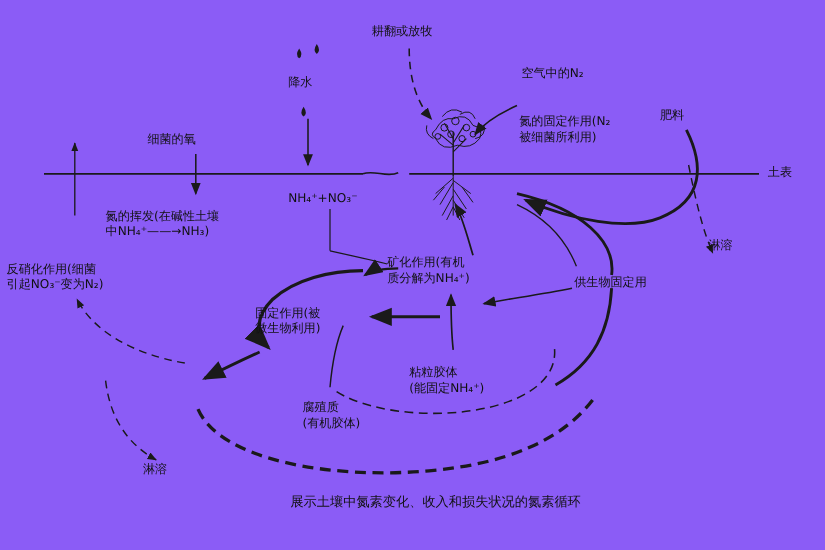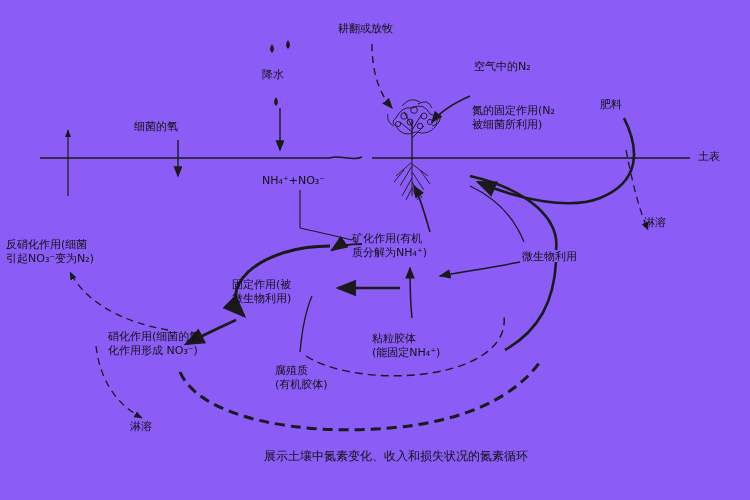--- a/index.html
+++ b/index.html
@@ -143,30 +143,30 @@
 
   <div class="lbl" style="left:338px; top:22px;">耕翻或放牧</div>
   <div class="lbl" style="left:262px; top:68px;">降水</div>
   <div class="lbl" style="left:474px; top:60px;">空气中的N₂</div>
   <div class="lbl" style="left:600px; top:98px;">肥料</div>
   <div class="lbl" style="left:134px; top:120px;">细菌的氧</div>
   <div class="lbl" style="left:452px; top:104px;margin-left:20px;">氮的固定作用(N₂
 被细菌所利用)</div>
   <div class="lbl" style="left:698px; top:150px;">土表</div>
   <div class="lbl" style="left:262px; top:174px;">NH₄⁺+NO₃⁻</div>
+  <div class="lbl" style="left:96px; top:190px;">氮的挥发(在碱性土壤
+中NH₄⁺——→NH₃)</div>
   <div class="lbl" style="left:644px; top:216px;">淋溶</div>
   <div class="lbl" style="left:6px; top:238px;">反硝化作用(细菌
 引起NO₃⁻变为N₂)</div>
   <div class="lbl" style="left:352px; top:232px;">矿化作用(有机
 质分解为NH₄⁺)</div>
-  <div class="lbl" style="left:522px; top:250px;">微生物利用</div>
+  <div class="lbl" style="left:522px; top:250px;">供生物固定用</div>
   <div class="lbl" style="left:232px; top:278px;">固定作用(被
 微生物利用)</div>
-  <div class="lbl" style="left:108px; top:330px;">硝化作用(细菌的氧
-化作用形成 NO₃⁻)</div>
   <div class="lbl" style="left:252px; top:364px;margin-left:23px;">腐殖质
 (有机胶体)</div>
   <div class="lbl" style="left:372px; top:332px;">粘粒胶体
 (能固定NH₄⁺)</div>
   <div class="lbl" style="left:130px; top:420px;">淋溶</div>
 
   <div class="caption" style="top:448px;padding-left:21px;">展示土壤中氮素变化、收入和损失状况的氮素循环</div>
 
 </div>
 

